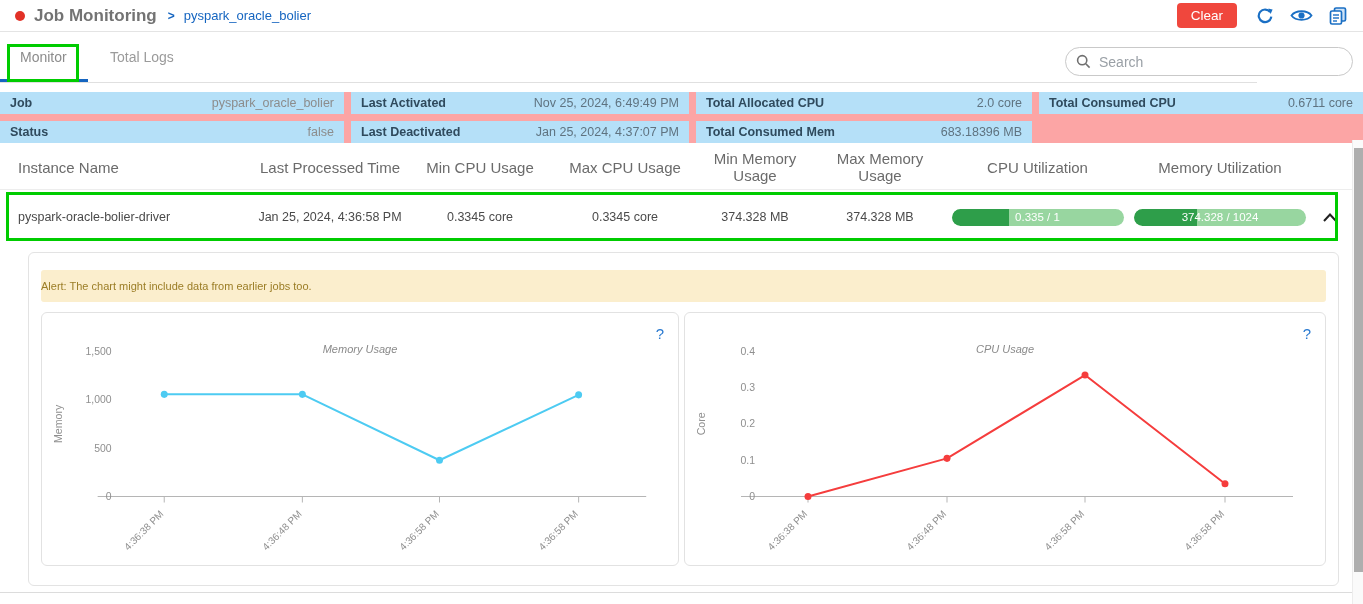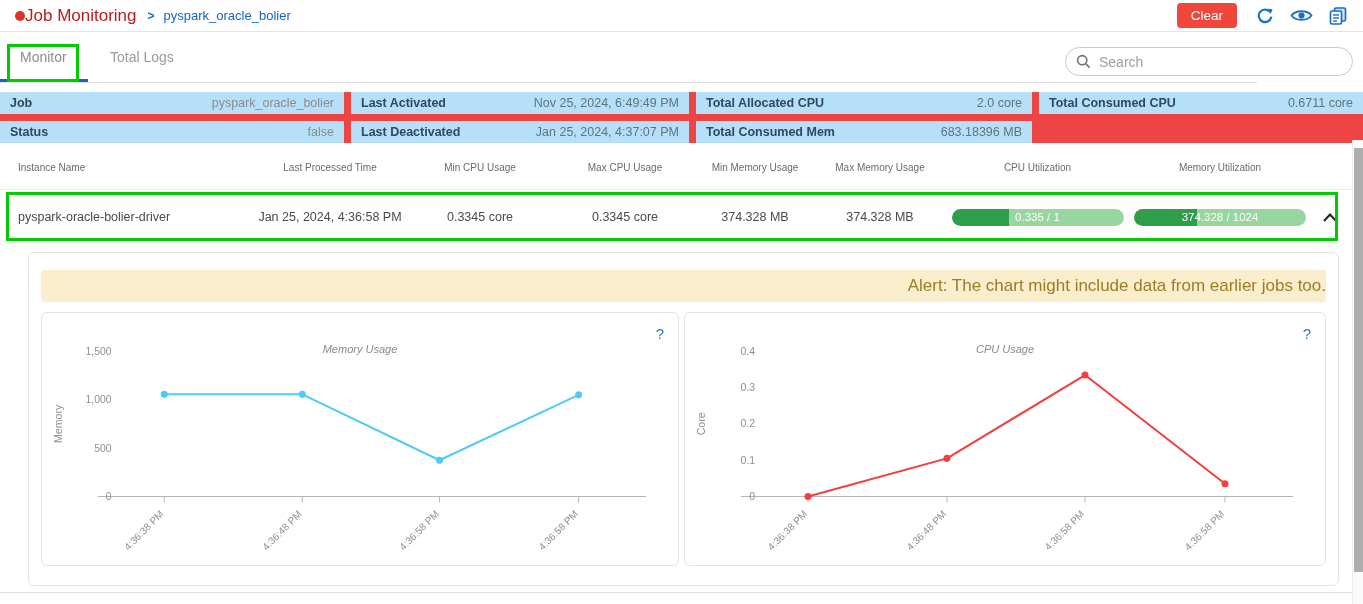--- a/index.html
+++ b/index.html
@@ -10,21 +10,21 @@
     background: #ffffff;
     color: #444;
   }
   
   .topbar {
     position: absolute; top: 0; left: 0; width: 1363px; height: 32px;
     display: flex; align-items: center;
     border-bottom: 1px solid #e4e4e4; background: #fff;
   }
   .red-dot { width: 10px; height: 10px; border-radius: 50%; background: #e23127; margin-left: 15px; flex: none; }
-  .page-title { color: #b91c1c; font-size: 17px; font-weight: 400; cursor: pointer; }
+  .page-title { color: #737373; font-size: 17px; font-weight: 700; margin-left: 9px; cursor: pointer; }
   .crumb-sep { color: #1565c0; font-weight: 700; font-size: 12px; margin: 0 9px 0 11px; }
   .crumb { color: #1565c0; font-size: 13px; }
   .topbar-spacer { flex: 1; }
   .clear-btn {
     background: #f0473d; color: #fff; font-size: 13.5px; font-family: inherit;
     border: none; border-radius: 4px; padding: 5px 14px; margin-right: 18px; cursor: pointer;
   }
   .top-icon { margin-right: 15px; cursor: pointer; display: flex; align-items: center; }
   
   .tabbar {
@@ -42,32 +42,32 @@
   }
   .search-pill input {
     border: none; outline: none; flex: 1; font-size: 14px; margin-left: 8px;
     font-family: inherit; color: #555; background: transparent;
   }
   .search-pill input::placeholder { color: #9aa0a6; }
   
   .summary {
     position: absolute; top: 92px; left: 0; width: 1363px;
     display: grid; grid-template-columns: 344px 338px 336px auto;
-    grid-column-gap: 2px; grid-row-gap: 2px; background: #ef4444; gap: 7px;
+    grid-column-gap: 2px; grid-row-gap: 2px; background: #fca5a5; gap: 7px;
   }
   .sum-cell {
     background: #b5e0f8; height: 22px; display: flex; align-items: center;
     justify-content: space-between; padding: 0 10px; font-size: 12.5px;
   }
   .sum-label { font-weight: 700; color: #2f4a5d; }
   .sum-value { color: #5f7380; }
   .sum-value.muted { color: #8c8c8c; }
   
   .tbl-header, .tbl-row { position: absolute; left: 0; width: 1352px; display: flex; align-items: center; }
-  .tbl-header { top: 145px; height: 45px; border-bottom: 1px solid #ededed; color: #6b6b6b; font-size: 10px; }
+  .tbl-header { top: 145px; height: 45px; border-bottom: 1px solid #ededed; color: #6b6b6b; font-size: 15px; }
   .tbl-row { top: 194px; height: 46px; color: #4a4a4a; font-size: 12.5px; cursor: pointer; }
   .c1 { width: 255px; padding-left: 18px; text-align: left; }
   .c2 { width: 150px; text-align: center; }
   .c3 { width: 150px; text-align: center; }
   .c4 { width: 140px; text-align: center; }
   .c5 { width: 120px; text-align: center; }
   .c6 { width: 130px; text-align: center; }
   .c7 { width: 185px; display: flex; justify-content: center; }
   .c8 { width: 180px; display: flex; justify-content: center; }
   .c9 { width: 40px; display: flex; justify-content: center; }
@@ -85,22 +85,22 @@
   .anno { position: absolute; border: 3px solid #00cc00; pointer-events: none; }
   .anno-monitor { left: 7px; top: 44px; width: 72px; height: 38px; }
   .anno-row { left: 6px; top: 192px; width: 1332px; height: 49px; }
   
   .detail-card {
     position: absolute; left: 28px; top: 252px; width: 1311px; height: 334px;
     border: 1px solid #e3e3e3; border-radius: 6px; background: #fff;
   }
   .alert-banner {
     margin: 17px 12px 10px 12px; height: 32px; border-radius: 3px;
-    background: #fbeecd; color: #9b7d26; font-size: 17px;
-    display: flex; align-items: center; justify-content: flex-end;
+    background: #fbeecd; color: #9b7d26; font-size: 11px;
+    display: flex; align-items: center; justify-content: flex-start;
   }
   .charts-row { display: flex; margin: 0 12px; gap: 5px; }
   .chart-card {
     position: relative; height: 254px; border: 1px solid #e2e2e2; border-radius: 6px;
     background: #fff; overflow: hidden;
   }
   .chart-card.mem { width: 638px; }
   .chart-card.cpu { width: 642px; }
   .chart-title {
     position: absolute; top: 7px; left: 0; width: 100%; text-align: center;

